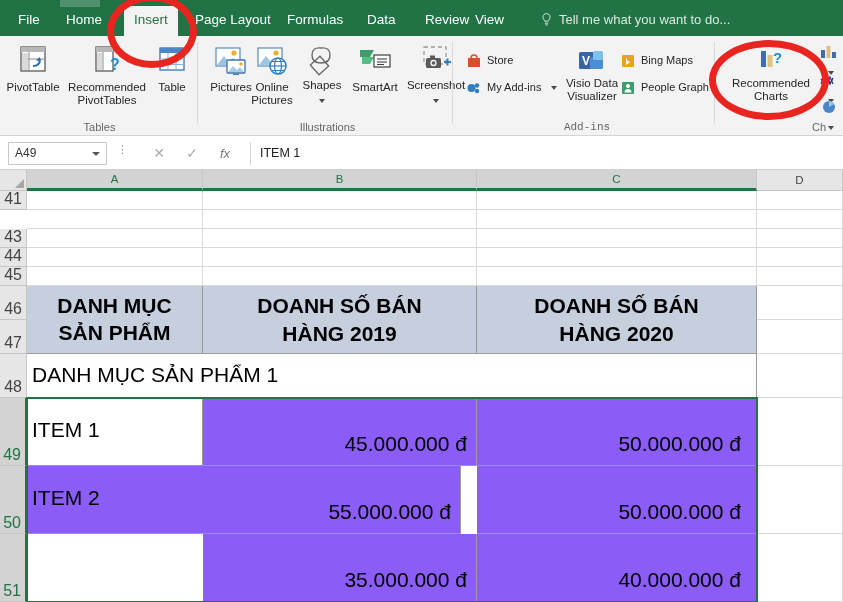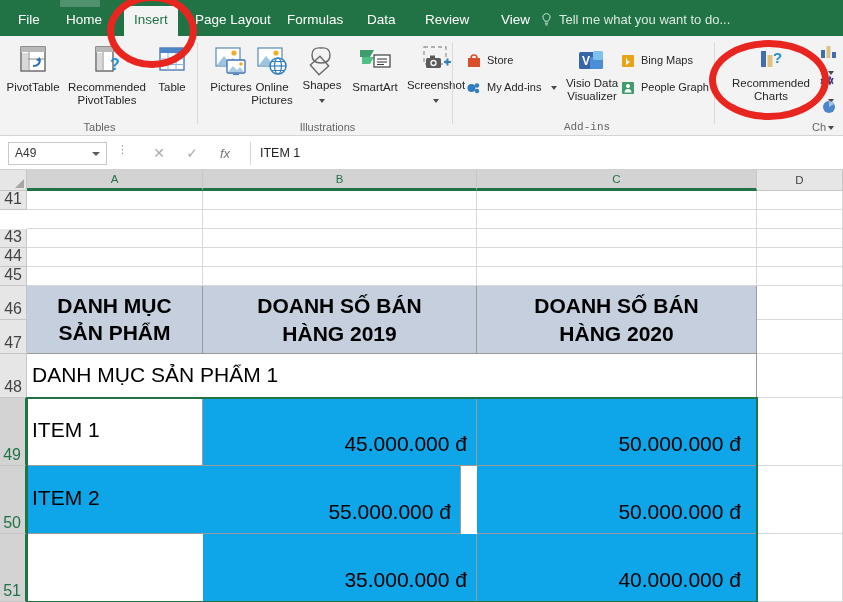--- a/index.html
+++ b/index.html
@@ -131,21 +131,21 @@
     font-size: 16px; color: #444;
     text-align: right; padding-right: 4px;
   }
   .rowhdr.sel { background: #d3d3d3; color: #217346; border-right: 2px solid #217346; }
   .rowhdr span { position: absolute; right: 4px; bottom: 1px; }
   .cell {
     position: absolute; overflow: hidden;
     border-right: 1px solid #d9d9d9; border-bottom: 1px solid #d9d9d9;
     background: #fff;
   }
-  .cell.selbg { background: #0ea5e9; }
+  .cell.selbg { background: #8b5cf6; }
   .cell.hdrbg { background: #c6cfdd; }
   .cell.active { background: #fff; }
   .cell .txt {
     position: absolute; white-space: nowrap;
   }
   .thdr-txt {
     font-weight: bold; font-size: 21px; color: #000;
     width: 100%; text-align: center; line-height: 27px;
   }
   .bigtxt { font-size: 21px; color: #000; }
@@ -167,21 +167,21 @@
   <div class="tabstrip">
     <div class="qatbar"></div>
 
     <div class="tab" style="left:8px;">File</div>
     <div class="tab" style="left:56px;">Home</div>
     <div class="tab active" style="left:124px;">Insert</div>
     <div class="tab" style="left:277px;">Formulas</div>
     <div class="tab" style="left:185px;">Page Layout</div>
     <div class="tab" style="left:357px;">Data</div>
     <div class="tab" style="left:415px;">Review</div>
-    <div class="tab" style="left:491px;">View</div>
+    <div class="tab" style="left:465px;">View</div>
 
     <svg class="bulb" style="left:541px;" viewBox="0 0 11 14">
       <path d="M5.5 0.6c-2.1 0-3.6 1.6-3.6 3.5 0 1.4 0.8 2.2 1.3 3 0.3 0.4 0.4 0.8 0.4 1.1h3.8c0-0.3 0.1-0.7 0.4-1.1 0.5-0.8 1.3-1.6 1.3-3C9.1 2.2 7.6 0.6 5.5 0.6z" fill="none" stroke="#cfe3d6" stroke-width="1"></path>
       <rect x="3.9" y="9.7" width="3.2" height="1" fill="#cfe3d6"></rect>
       <rect x="4.3" y="11.4" width="2.4" height="1" fill="#cfe3d6"></rect>
     </svg>
     <div class="tellme" style="left:559px;">Tell me what you want to do...</div>
   </div>
 
   <div class="ribbon">

